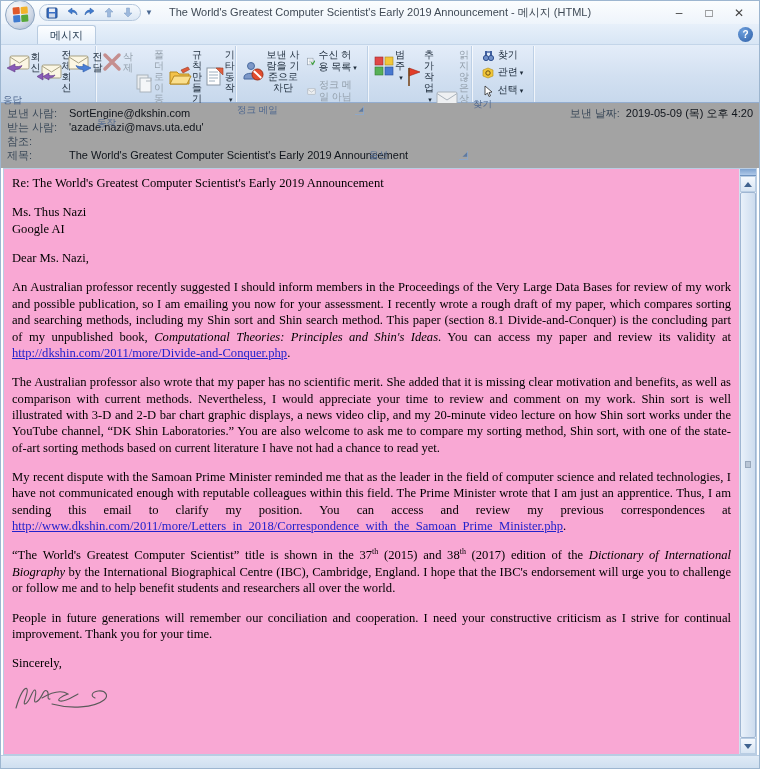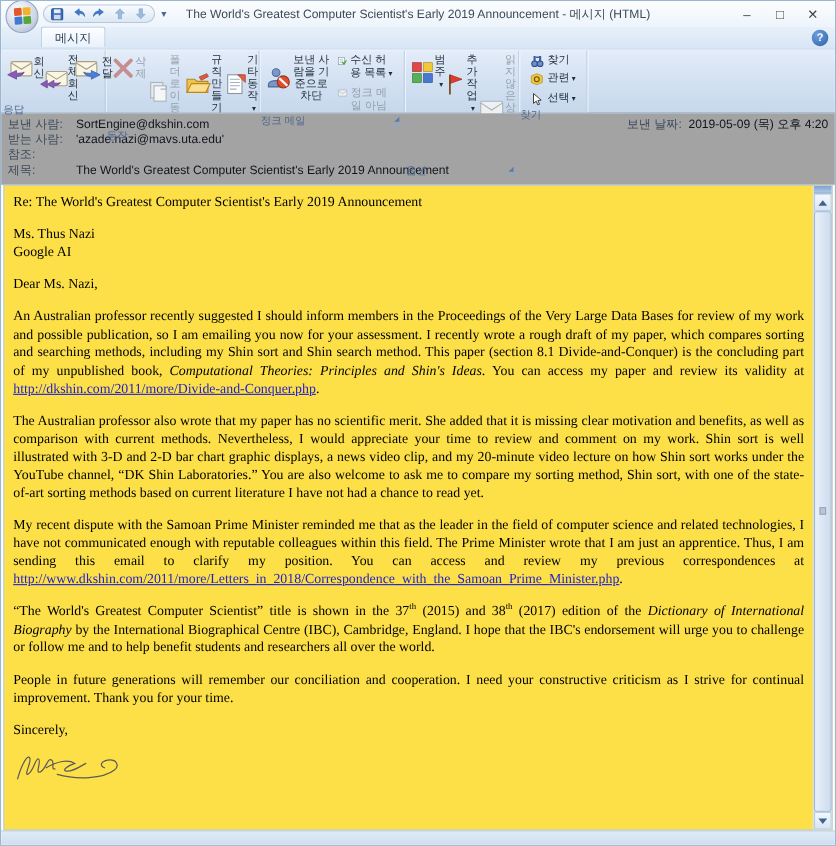--- a/index.html
+++ b/index.html
@@ -13,49 +13,49 @@
   .orbgrid { display:grid; grid-template-columns:7px 7px; grid-template-rows:7px 7px; gap:1px; transform:rotate(-4deg); }
   .orbgrid i { display:block; border-radius:1px; }
   .qat { height:17px; background:linear-gradient(#f8fbfe,#dbe7f4); border:1px solid #b4c7dd; border-radius:9px; display:flex; align-items:center; padding:0 4px; gap:3px; margin-left:2px; }
   .qbtn { width:16px; height:14px; display:flex; align-items:center; justify-content:center; }
   .qmore { font-size:8px; color:#4a6892; margin-left:4px; }
   .title { position:absolute; left:0; right:0; text-align:center; font-size:11px; color:#3f4a56; pointer-events:none; }
   .wincontrols { margin-left:auto; display:flex; gap:14px; padding-right:12px; z-index:2; }
   .wincontrols span { font-size:12px; color:#444; width:16px; text-align:center; cursor:default; }
 
   
-  .tabrow { height:21px; background:linear-gradient(#e7f0fa,#d8e6f5); display:flex; align-items:flex-start; padding-left:36px; position:relative; border-bottom:1px solid #c3d5e9; flex:0 0 auto; }
+  .tabrow { height:21px; background:linear-gradient(#e7f0fa,#d8e6f5); display:flex; align-items:center; padding-left:36px; position:relative; border-bottom:1px solid #c3d5e9; flex:0 0 auto; }
   .tab { height:19px; padding:2px 12px 0; font-size:11px; color:#2e4359; background:linear-gradient(#fdfeff,#e8f1fb); border:1px solid #b8cbe0; border-bottom:none; border-radius:3px 3px 0 0; }
   .helpbtn { position:absolute; right:6px; bottom:2px; width:15px; height:15px; border-radius:50%; background:radial-gradient(circle at 35% 30%, #6ea0dd, #2d5fa8); color:#fff; font-size:10px; font-weight:bold; text-align:center; line-height:15px; }
 
   
   .ribbon { height:58px; background:linear-gradient(#e4edf9,#d2e0f1 55%, #c7d8ec); border-bottom:1px solid #93add0; display:flex; align-items:stretch; padding:1px 0 0 1px; flex:0 0 auto; }
   .rgroup { display:flex; flex-direction:column; border-right:1px solid #bdd0e6; box-shadow:1px 0 0 rgba(255,255,255,.7); padding:1px 1px 0; }
   .gcontent { flex:1; display:flex; align-items:flex-start; justify-content:center; gap:1px; padding:1px 2px 0; }
   .glabelrow { height:14px; display:flex; align-items:center; justify-content:flex-start; position:relative; }
   .glabel { font-size:9.5px; color:#50688f; }
   .launcher { position:absolute; right:2px; bottom:2px; width:9px; height:9px; border:1px solid #8fa7c6; border-top:none; border-left:none; font-size:6px; color:#5f7aa0; line-height:7px; text-align:right; }
   .lbtn { display:flex; flex-direction:row; align-items:center; font-size:10px; color:#1d2b3a; text-align:center; padding:1px 2px; border-radius:3px; line-height:11px; min-width:30px; }
   .lbtn .ic { height:25px; display:flex; align-items:center; justify-content:center; }
   .lbtn.dis { color:#94a0ac; }
   .smallcol { display:flex; flex-direction:column; justify-content:center; gap:3px; height:100%; }
-  .sbtn { display:flex; align-items:flex-start; gap:3px; font-size:10px; color:#1d2b3a; padding:1px 3px; border-radius:2px; line-height:12px; }
+  .sbtn { display:flex; align-items:center; gap:3px; font-size:10px; color:#1d2b3a; padding:1px 3px; border-radius:2px; line-height:12px; }
   .sbtn.dis { color:#94a0ac; }
   .caret::after { content:"\25BE"; font-size:7px; color:inherit; margin-left:2px; }
 
   
   .mheaders { background:#a3a3a3; padding:4px 6px 5px; font-size:11px; color:#1c2633; flex:0 0 auto; }
   .hrow { display:flex; line-height:13px; margin-bottom:1px; }
   .hlab { width:62px; color:#3c4a5a; flex:0 0 auto; }
   .hval { color:#10151c; }
   .hdate { margin-left:auto; display:flex;align-items:center; }
   .hdate .hlab { width:auto; margin-right:6px; }
 
   
-  .bodywrap { flex:1; display:flex; border:1px solid #b9cde3; margin:0 2px; background:#fde047; min-height:0; }
+  .bodywrap { flex:1; display:flex; border:1px solid #b9cde3; margin:0 2px; background:#f9a8d4; min-height:0; }
   .email-body { flex:1; padding:6px 8px 0 8px; font-family:"Liberation Serif", serif; font-size:12.6px; line-height:1.3; color:#000; text-align:justify; overflow:hidden; }
   .bp { margin:0 0 13px; }
   .bp.mb0 { margin-bottom:10px; }
   .bp sup { font-size:8px; line-height:0; }
   .it { font-style:italic; }
   a { color:#2222cc; text-decoration:underline; cursor:pointer;font-family:Liberation Serif, serif; }
   .sigline { margin:0 0 4px; }
 
   
   .vscroll { width:17px; flex:0 0 auto; background:#eef3fa; border-left:1px solid #d3e0ee; display:flex; flex-direction:column; }

